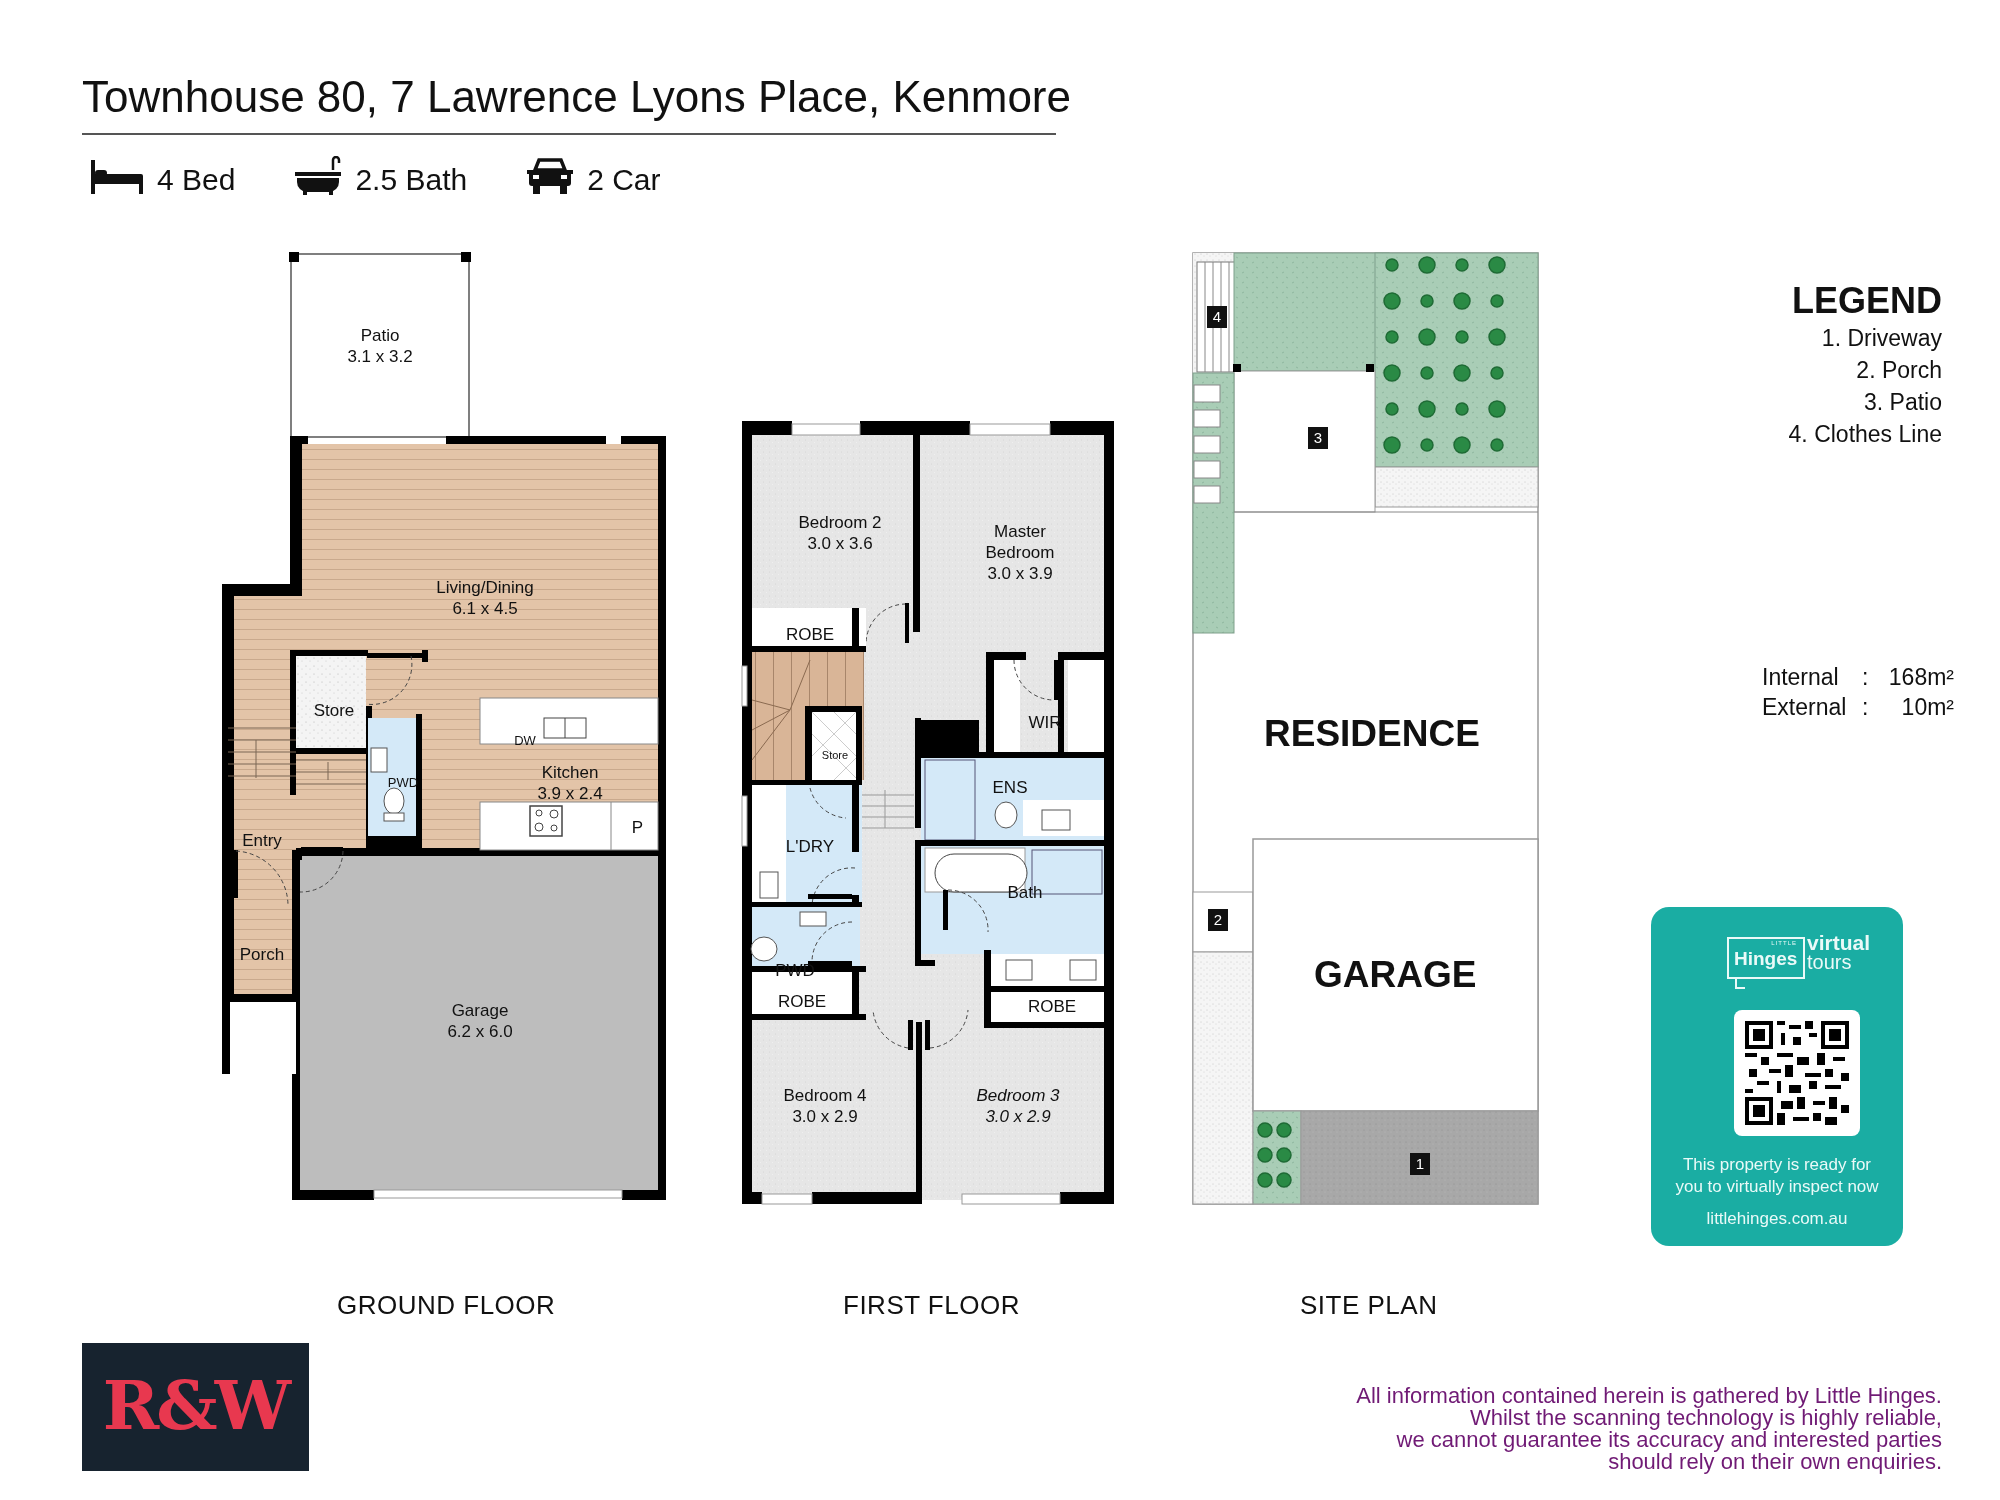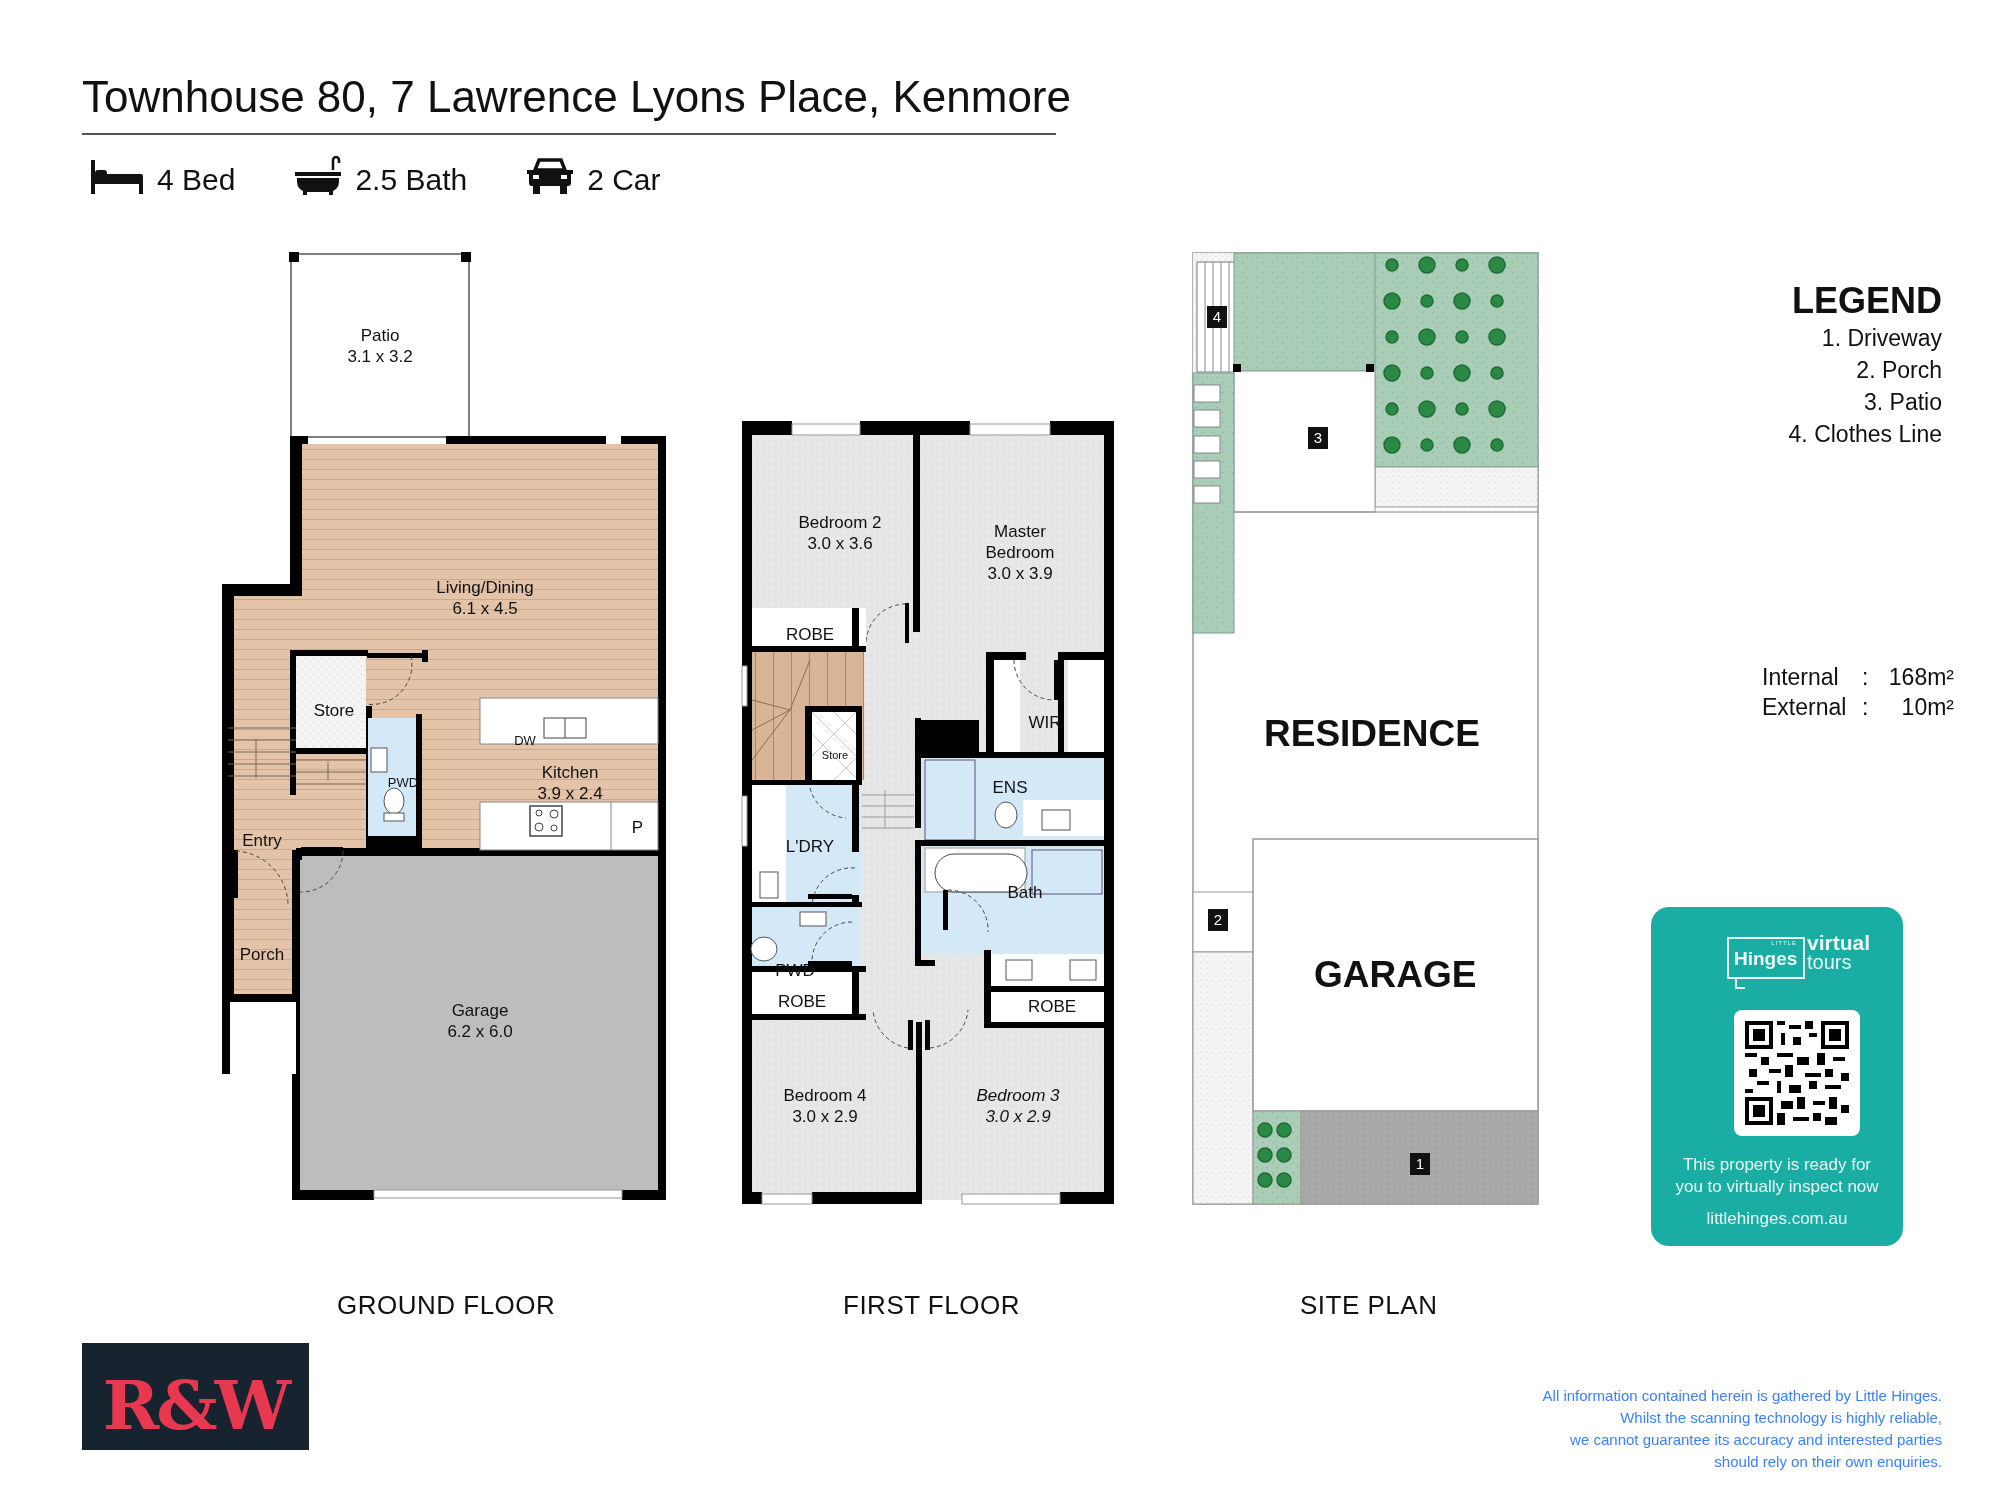--- a/index.html
+++ b/index.html
@@ -16,23 +16,23 @@
   .legend { right: 58px; top: 280px; text-align: right; }
   .legend-title { font-size: 36px; font-weight: bold; line-height: 42px; }
   .legend-item { font-size: 23px; line-height: 32px; }
   .areas { left: 1762px; top: 662px; font-size: 23px; line-height: 30px; }
   .areas .row { display: flex; }
   .areas .k { width: 100px; }
   .areas .c { width: 22px; }
   .areas .v { width: 70px; text-align: right; }
   .vt { left: 1651px; top: 907px; width: 252px; height: 339px; background: #1aada3; border-radius: 18px; color: #eafaf8; }
   .vt-text { position: absolute; left: 0; width: 100%; text-align: center; font-size: 17px; line-height: 22px; }
-  .rw { left: 82px; top: 1343px; width: 227px; height: 107px; background: #17232f; }
+  .rw { left: 82px; top: 1343px; width: 227px; height: 128px; background: #17232f; }
   .rw-text { position: absolute; left: 0; width: 100%; top: 22px; text-align: center; font-family: "DejaVu Serif", serif; font-weight: bold; font-size: 68px; color: #e8384f; letter-spacing: -3px; }
-  .disclaimer { right: 58px; top: 1385px; text-align: right; font-size: 15px; line-height: 22px; color: #3b82f6; }
+  .disclaimer { right: 58px; top: 1385px; text-align: right; font-size: 22px; line-height: 22px; color: #701a75; }
   .badge { position: absolute; background: #111; color: #fff; font-size: 15px; width: 20px; height: 22px; line-height: 22px; text-align: center; }
   .site-big { position: absolute; font-weight: bold; font-size: 37px; color: #111; white-space: nowrap; }
 </style>
 </head>
 <body>
 
 <div class="abs title">Townhouse 80, 7 Lawrence Lyons Place, Kenmore</div>
 <div class="abs title-rule"></div>
 
 <div class="abs features">

